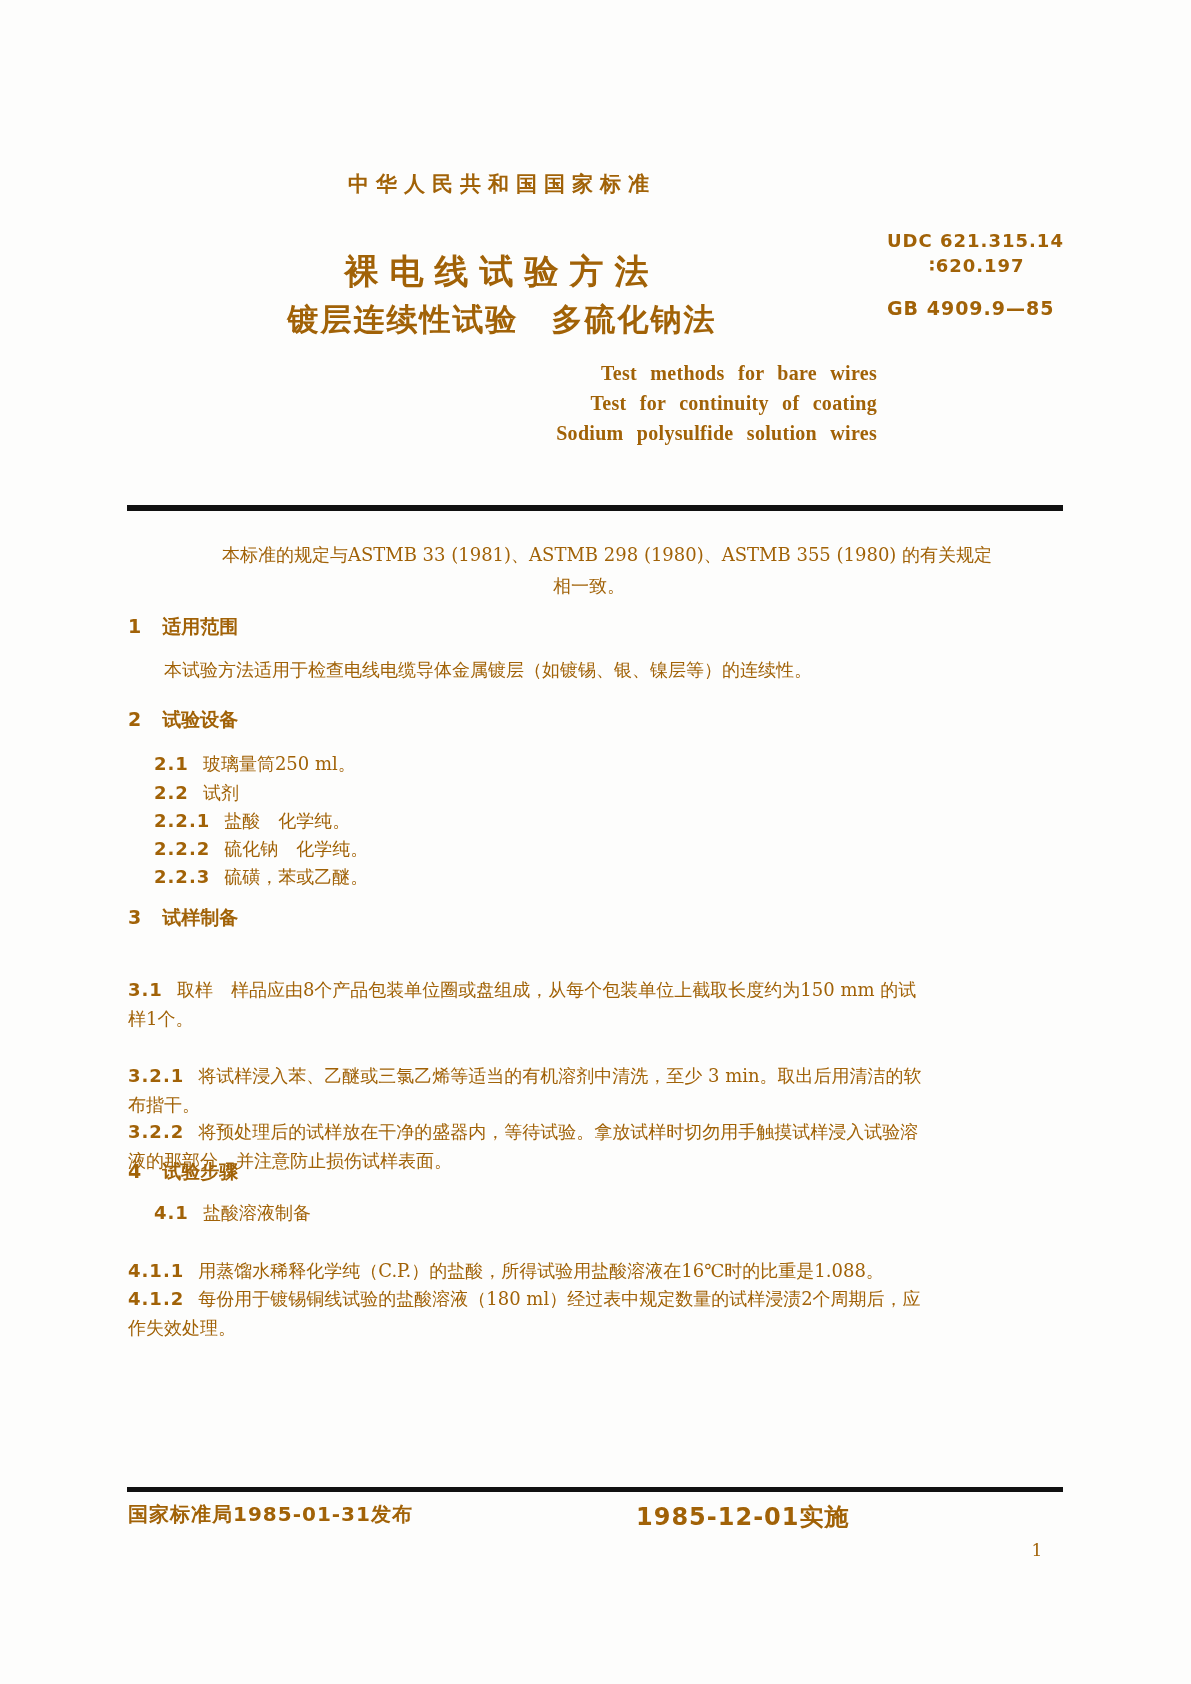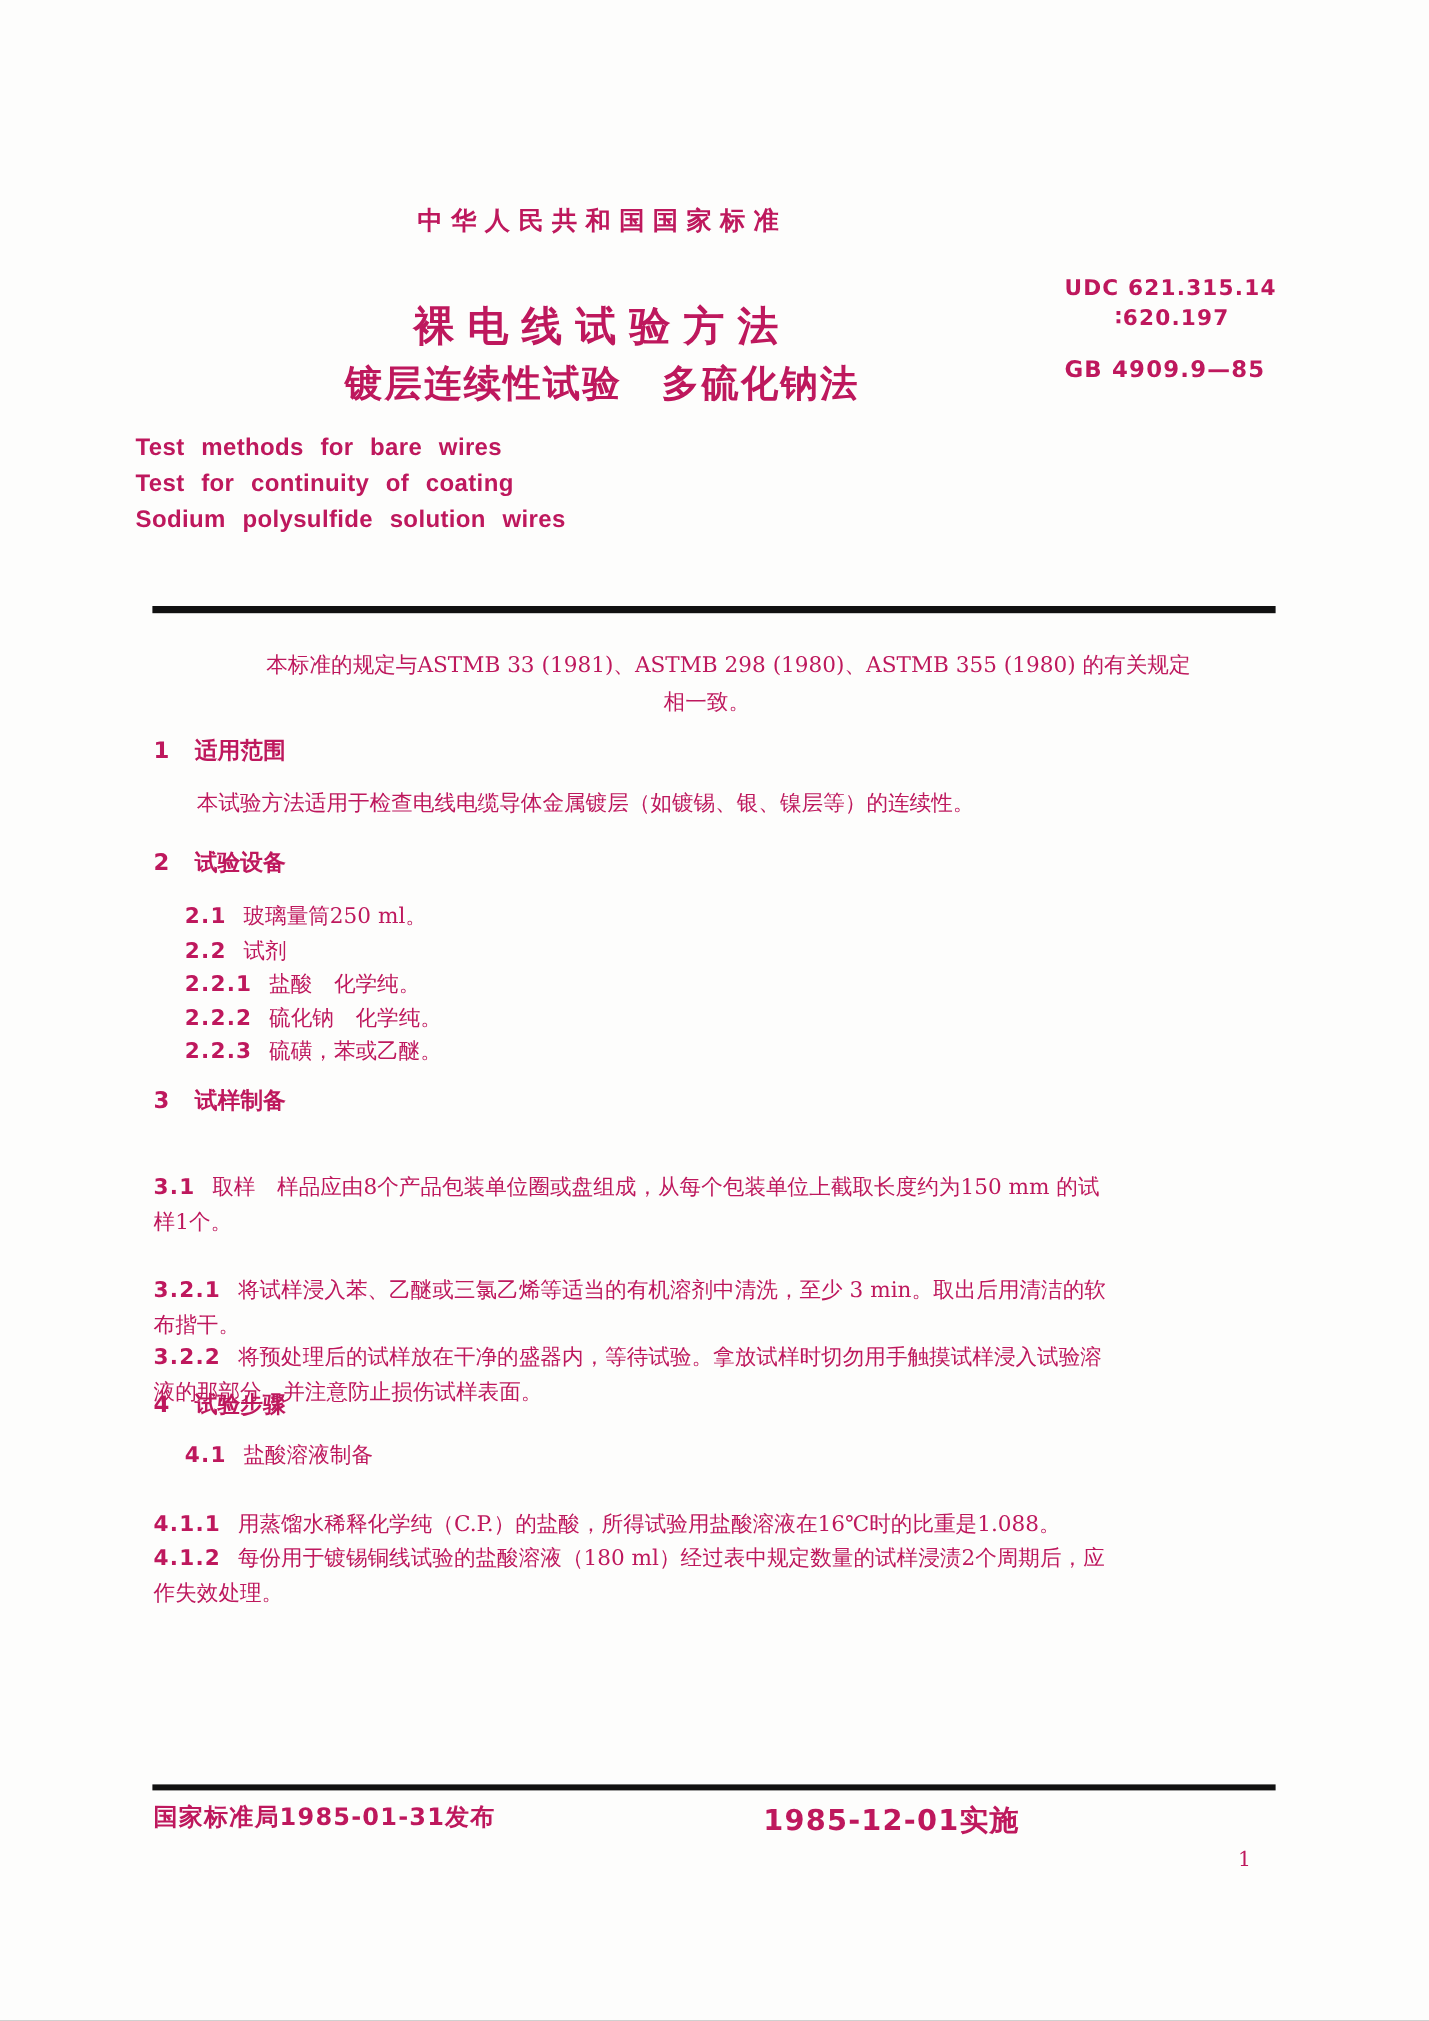--- a/index.html
+++ b/index.html
@@ -1,21 +1,21 @@
 <!DOCTYPE html>
 <html><head>
 <meta charset="utf-8">
 <style>
   html,body{margin:0;padding:0;background:#888;}
   .page{
     position:relative;
     width:1191px;height:1684px;
     margin:0 auto;
     background:#fdfdfc;
-    color:#be185d;
+    color:#a16207;
     font-family:"DejaVu Serif","Liberation Serif",serif;
     overflow:hidden;
   }
   .abs{position:absolute;}
   
   .doc-type{
     left:127px;top:170px;width:750px;
     text-align:center;
     font-family:"DejaVu Sans","Liberation Sans",sans-serif;
     font-weight:bold;font-size:21px;letter-spacing:7px;
@@ -38,23 +38,23 @@
     font-weight:bold;font-size:18px;line-height:25px;
     letter-spacing:1px;white-space:nowrap;
   }
   .udc-line2{text-align:center;}
   .gb-code{
     left:887px;top:297px;width:180px;
     font-family:"DejaVu Sans","Liberation Sans",sans-serif;
     font-weight:bold;font-size:19px;letter-spacing:1px;white-space:nowrap;
   }
   .en-title{
-    left:113px;width:750px;
-    text-align:left;
-    font-family:Liberation Sans, sans-serif;
+    left:127px;width:750px;
+    text-align:right;
+    font-family:Liberation Serif, serif;
     font-weight:bold;font-size:20px;
     word-spacing:8px;letter-spacing:0.3px;
   }
   .en-1{top:362px;}
   .en-2{top:392px;}
   .en-3{top:422px;}
   .rule{
     left:127px;width:936px;height:6px;background:#111;
   }
   .rule-top{top:505px;}

